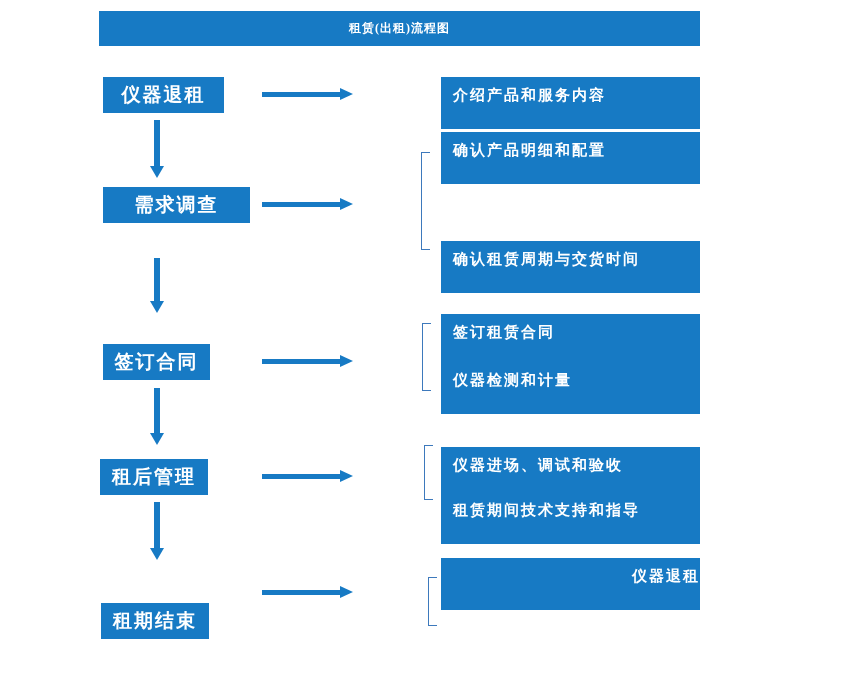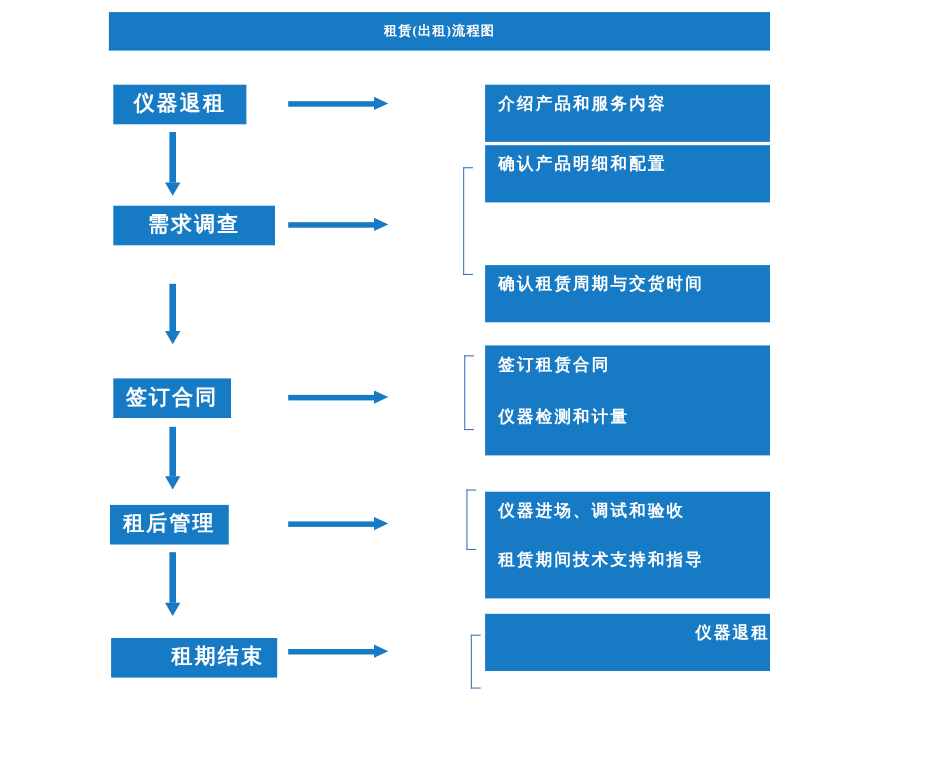--- a/index.html
+++ b/index.html
@@ -91,21 +91,21 @@
 <body>
 
 <div class="canvas">
 
   <div class="banner">租赁(出租)流程图</div>
 
   <div class="step-box" style="left:103px; top:77px;  width:121px;">仪器退租</div>
   <div class="step-box" style="left:103px; top:187px; width:147px;">需求调查</div>
   <div class="step-box" style="left:100px; top:459px; width:108px;">租后管理</div>
   <div class="step-box" style="left:103px; top:344px; width:107px;">签订合同</div>
-  <div class="step-box" style="left:101px; top:580px; width:108px;padding-left:43px;">租期结束</div>
+  <div class="step-box" style="left:101px; top:603px; width:108px;">租期结束</div>
 
   <div class="detail-box" style="top:77px;">介绍产品和服务内容</div>
   <div class="detail-box" style="top:132px;">确认产品明细和配置</div>
   <div class="detail-box" style="top:241px;">确认租赁周期与交货时间</div>
   <div class="detail-box" style="top:362px;">仪器检测和计量</div>
   <div class="detail-box" style="top:314px;">签订租赁合同</div>
   <div class="detail-box" style="top:423px;margin-top:24px;">仪器进场、调试和验收</div>
   <div class="detail-box" style="top:492px;">租赁期间技术支持和指导</div>
   <div class="detail-box" style="top:558px;text-align:right;">仪器退租</div>
 

